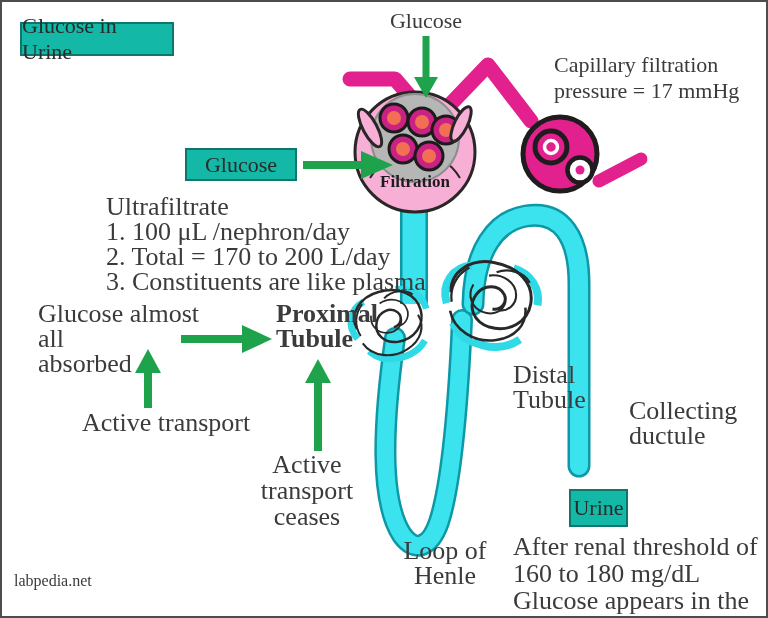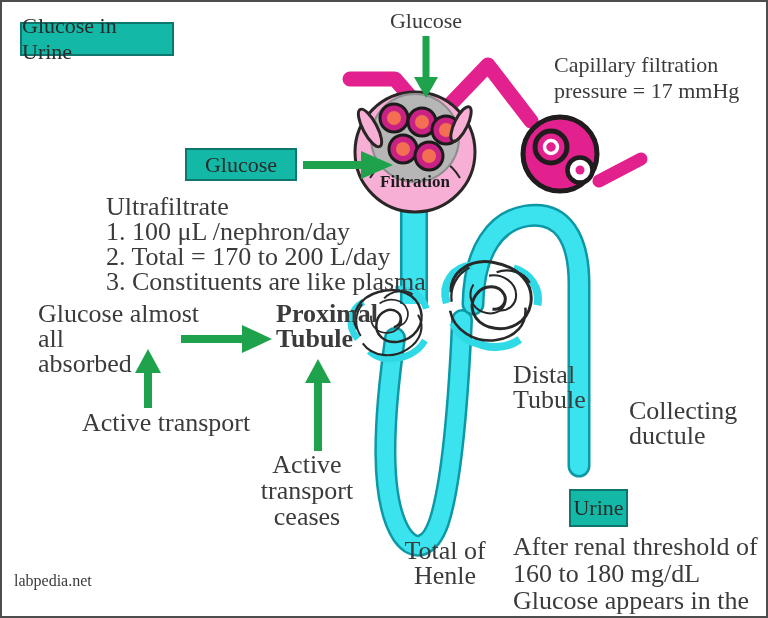--- a/index.html
+++ b/index.html
@@ -166,21 +166,21 @@
   <div class="label" id="active-transport">Active transport</div>
 
   <div class="label" id="transport-ceases">Active transport
 ceases</div>
 
   <div class="label" id="distal-label">Distal
 Tubule</div>
 
   <div class="label" id="collecting-label">Collecting ductule</div>
 
-  <div class="label" id="loop-label">Total of
+  <div class="label" id="loop-label">Loop of
 Henle</div>
 
   <div class="ybox" id="urine-box">Urine</div>
 
   <div class="label" id="threshold-note">After renal threshold of
 160 to 180 mg/dL
 Glucose appears in the urine</div>
 
   <div class="label" id="watermark">labpedia.net</div>
 </div>

